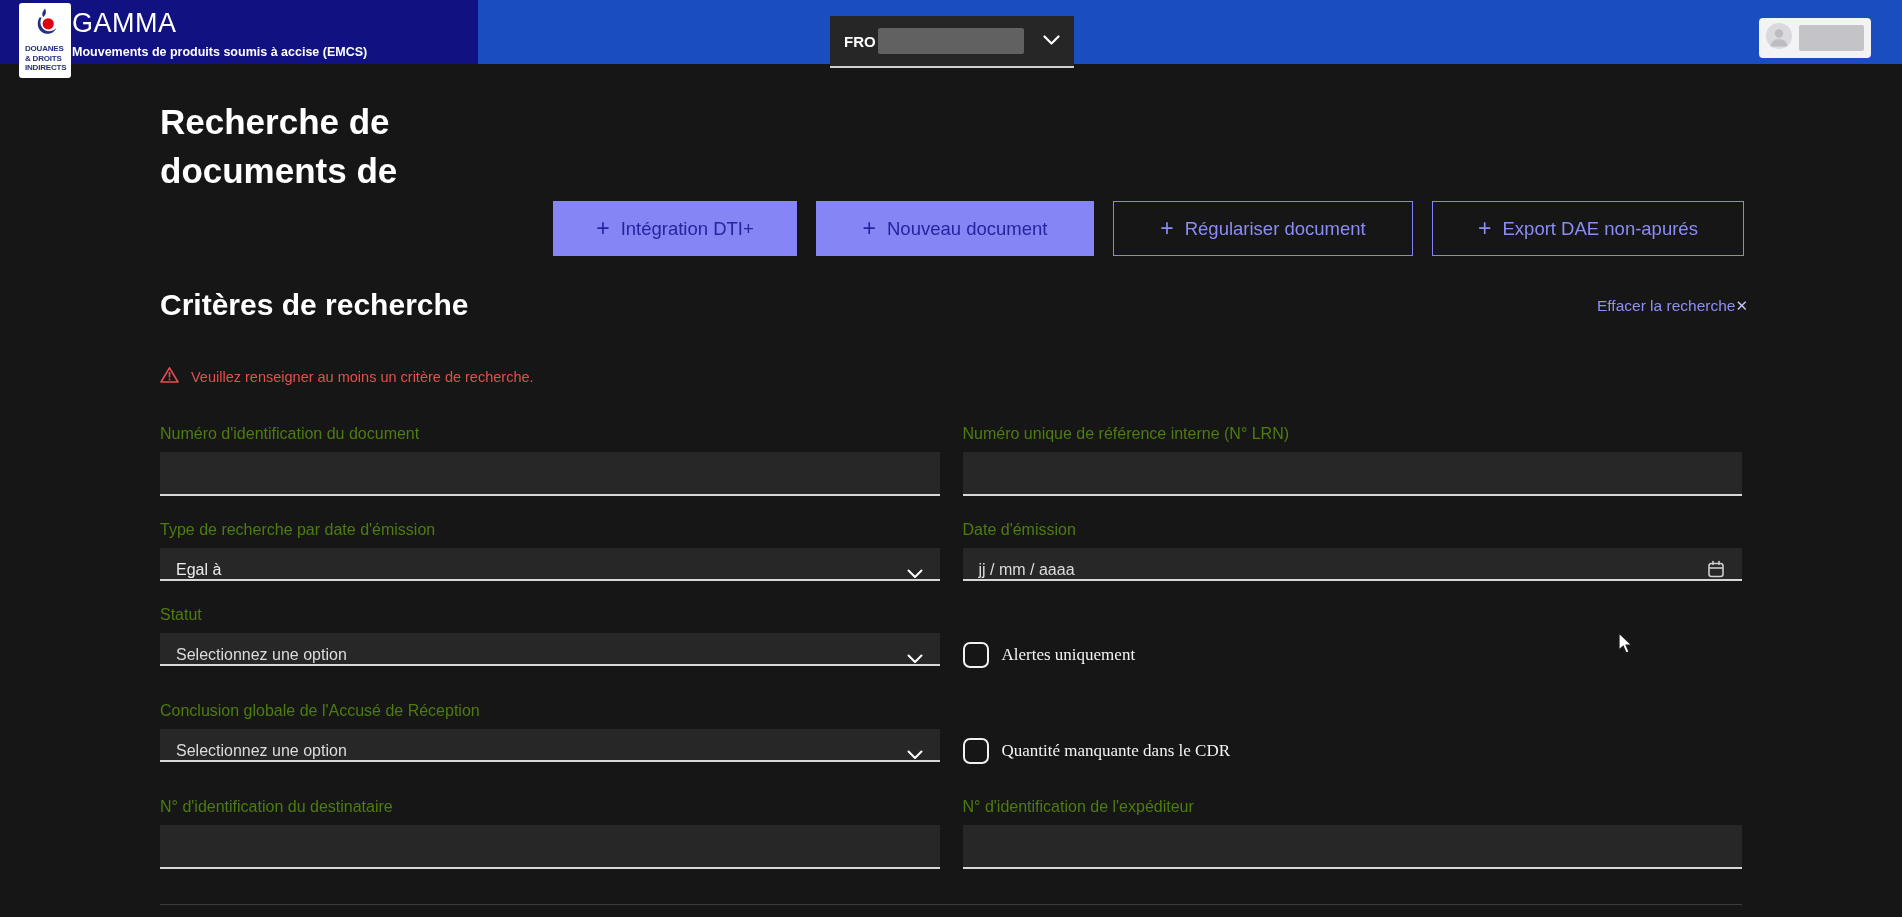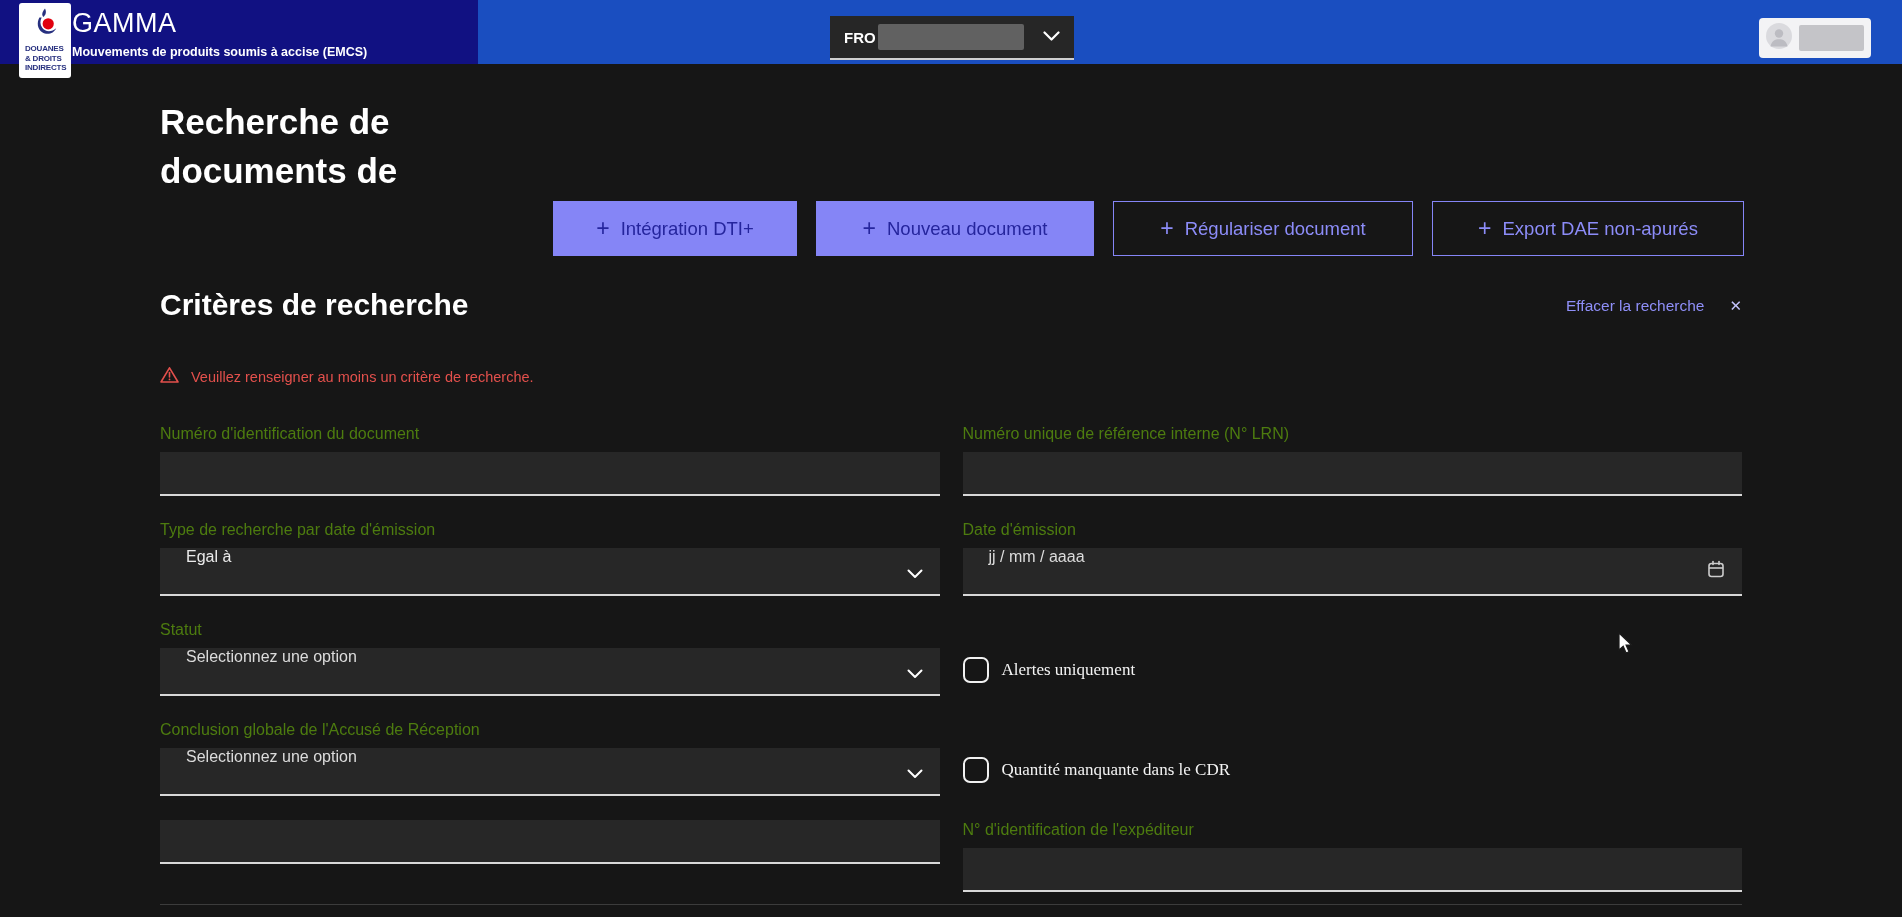--- a/index.html
+++ b/index.html
@@ -9,21 +9,21 @@
 
   
   .app-header { position: absolute; top: 0; left: 0; width: 1902px; height: 64px; background: #1a4ec0; }
   .header-navy { position: absolute; top: 0; left: 0; width: 478px; height: 64px; background: #111182; }
   .logo-box { position: absolute; left: 19px; top: 3px; width: 52px; height: 75px; background: #ffffff; border-radius: 3px;
               display: flex; flex-direction: column; align-items: center; padding-top: 3px; z-index: 5; }
   .logo-text { font-size: 8px; font-weight: 700; color: #27307f; line-height: 9.5px; width: 46px; padding-left: 3px; letter-spacing: -0.2px; }
   .app-name { position: absolute; left: 72px; top: 8px; font-size: 27px; font-weight: 500; color: #ffffff; letter-spacing: 0.5px; }
   .app-subtitle { position: absolute; left: 72px; top: 45px; font-size: 12.5px; font-weight: 600; color: #ffffff; }
 
-  .country-select { position: absolute; left: 830px; top: 16px; width: 244px; height: 44px; background: #262626;
+  .country-select { position: absolute; left: 830px; top: 16px; width: 244px; height: 52px; background: #262626;
                     border-bottom: 2px solid #cfcfcf; display: flex; align-items: center; padding: 0 14px; cursor: pointer; }
   .country-value { color: #ffffff; font-size: 15px; font-weight: 600; }
   .redacted-dark { width: 146px; height: 26px; background: #616161; border-radius: 2px; margin-left: 2px; }
   .country-select .chevron { margin-left: auto; }
 
   .user-button { position: absolute; left: 1759px; top: 18px; width: 112px; height: 40px; background: #f3f3f5;
                  border-radius: 4px; display: flex; align-items: center; gap: 7px; padding: 0 7px; cursor: pointer; }
   .redacted-light { flex: 1; height: 26px; background: #c4c4c8; border-radius: 2px; }
 
   
@@ -33,36 +33,36 @@
   .actions { position: absolute; left: 553px; top: 201px; display: flex; gap: 19px; }
   .btn { height: 55px; display: flex; align-items: center; justify-content: center; padding: 0 24px;
          font-size: 18.5px; font-weight: 500; cursor: pointer; white-space: nowrap; font-family: inherit; }
   .btn .plus { font-size: 23px; font-weight: 400; margin-right: 11px; line-height: 1; }
   .btn-filled { background: #8585f6; color: #25259d; border: none; }
   .btn-outline { background: transparent; color: #8c8cf8; border: 1px solid #8585f6; }
   .btn-1 { min-width: 244px; } .btn-2 { min-width: 278px; } .btn-3 { min-width: 300px; } .btn-4 { min-width: 312px; }
 
   
   .section-title { position: absolute; left: 160px; top: 288px; font-size: 30px; font-weight: 700; color: #ffffff; }
-  .clear-link { position: absolute; right: 160px; top: 297px; display: flex; align-items: center; gap: 25px;
+  .clear-link { position: absolute; right: 154px; top: 297px; display: flex; align-items: center; gap: 0;
                 color: #8f8ff8; font-size: 15.5px; cursor: pointer; justify-content: space-between; }
   .clear-link .close-x { font-size: 15px; color: #c2c2fa; }
 
   
   .warning { position: absolute; left: 160px; top: 366px; display: flex; align-items: center; gap: 12px;
              color: #e3504c; font-size: 14.5px; font-weight: 500; }
 
   
   .form-grid { position: absolute; left: 160px; top: 424px; width: 1582px;
                display: grid; grid-template-columns: 1fr 1fr; column-gap: 23px; row-gap: 24px; }
   .field-label { display: block; font-size: 16px; color: #4d7c0f; margin-bottom: 9px; line-height: 19px; }
   .text-input { width: 100%; height: 44px; background: #272727; border: none; border-bottom: 2px solid #d8d8d8;
                 color: #eeeeee; font-size: 16px; padding: 0 16px; font-family: inherit; border-radius: 0; }
-  .control { position: relative; height: 48px; background: #272727; border-bottom: 2px solid #d8d8d8;
-             display: flex; align-items: flex-start; padding: 0 26px; }
+  .control { position: relative; height: 33px; background: #272727; border-bottom: 2px solid #d8d8d8;
+             display: flex; align-items: flex-end; padding: 0 16px; }
   .select-control { cursor: pointer; }
   .control .value { color: #eaeaea; font-size: 16px; }
   .control .placeholder { color: #dcdcdc; font-size: 16px; }
   .control .chevron { position: absolute; right: 17px; top: 17px; }
   .control .calendar { position: absolute; right: 16px; top: 11px; }
 
   .checkbox-cell { padding-top: 28px; }
   .checkbox-row { display: flex; align-items: center; gap: 13px; height: 44px; cursor: pointer; }
   .checkbox-box { width: 26px; height: 26px; border: 2px solid #f1f1f1; border-radius: 7px; background: transparent; flex: 0 0 auto; }
   .checkbox-label { color: #f4f4f4; font-size: 17px; font-family: Liberation Serif, serif; }
@@ -227,20 +227,21 @@
       </div>
     </div>
     <div class="form-cell checkbox-cell">
       <div class="checkbox-row">
         <span class="checkbox-box"></span>
         <span class="checkbox-label">Quantité manquante dans le CDR</span>
       </div>
     </div>
 
     <div class="form-cell">
+      <label class="field-label">N° d'identification du destinataire</label>
       <input class="text-input" type="text" style="">
     </div>
     <div class="form-cell">
       <label class="field-label">N° d'identification de l'expéditeur</label>
       <input class="text-input" type="text" style="">
     </div>
 
   </div>
 
   <div class="divider"></div>

